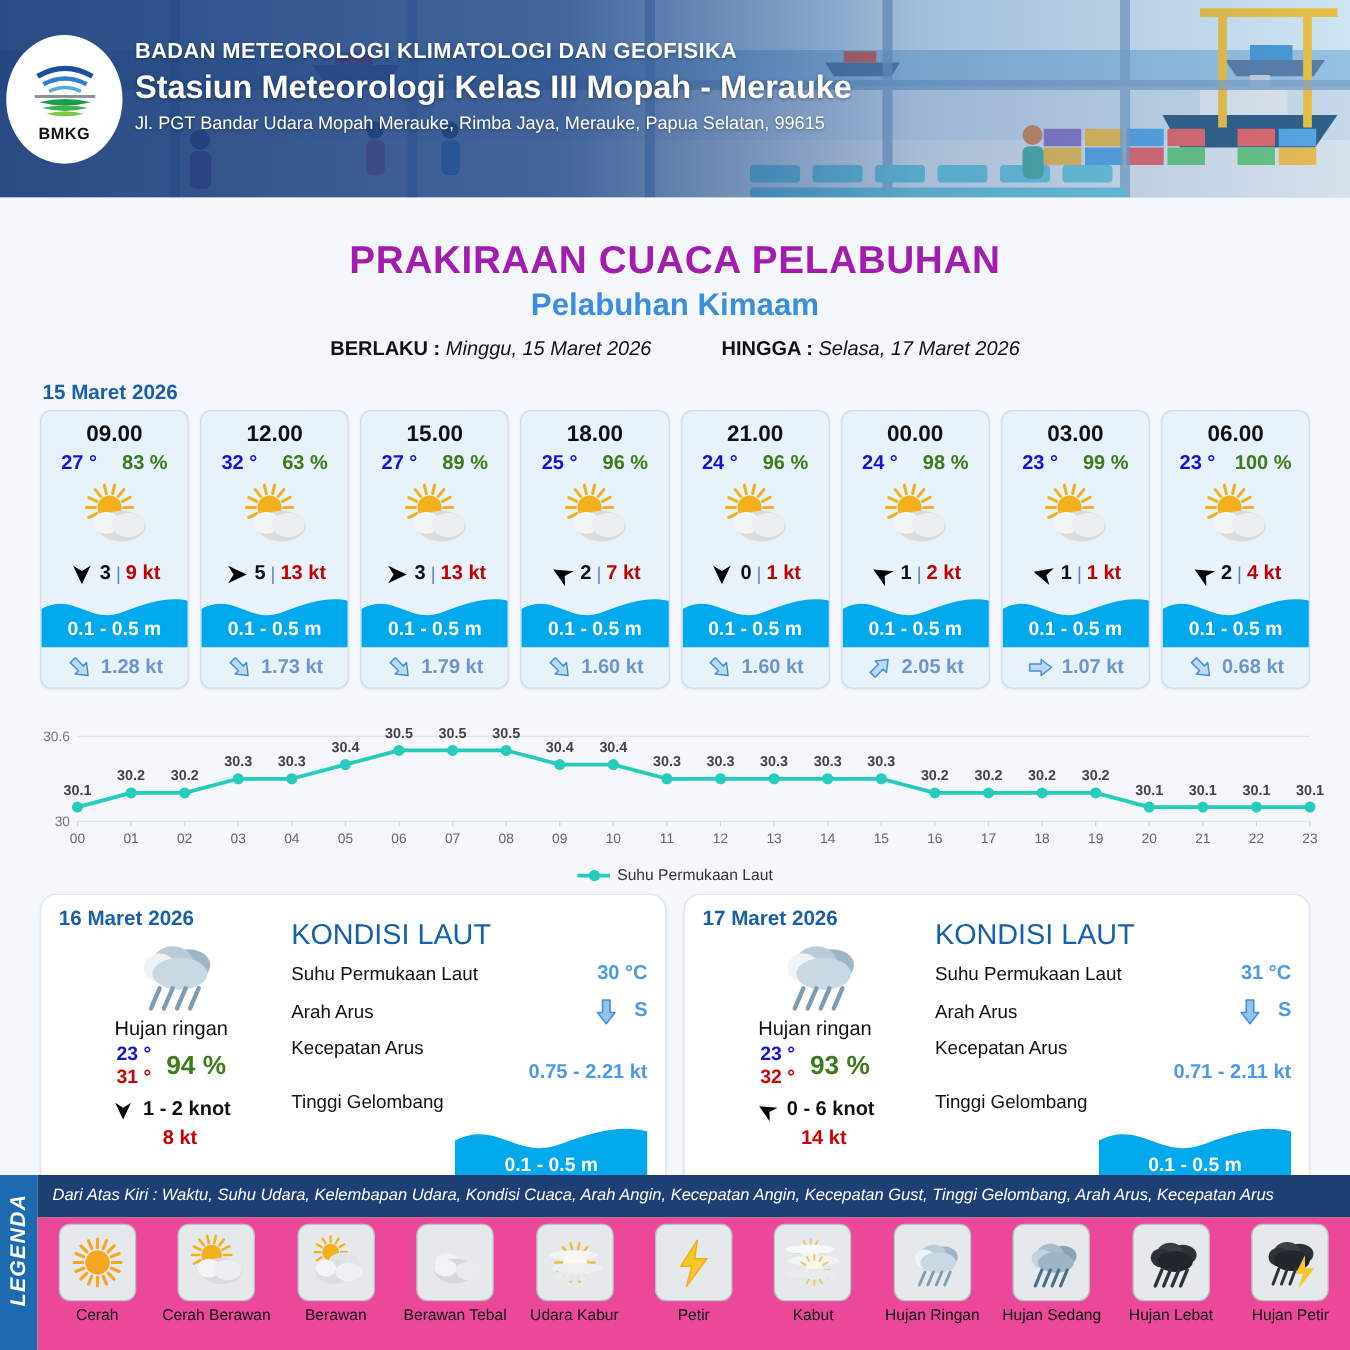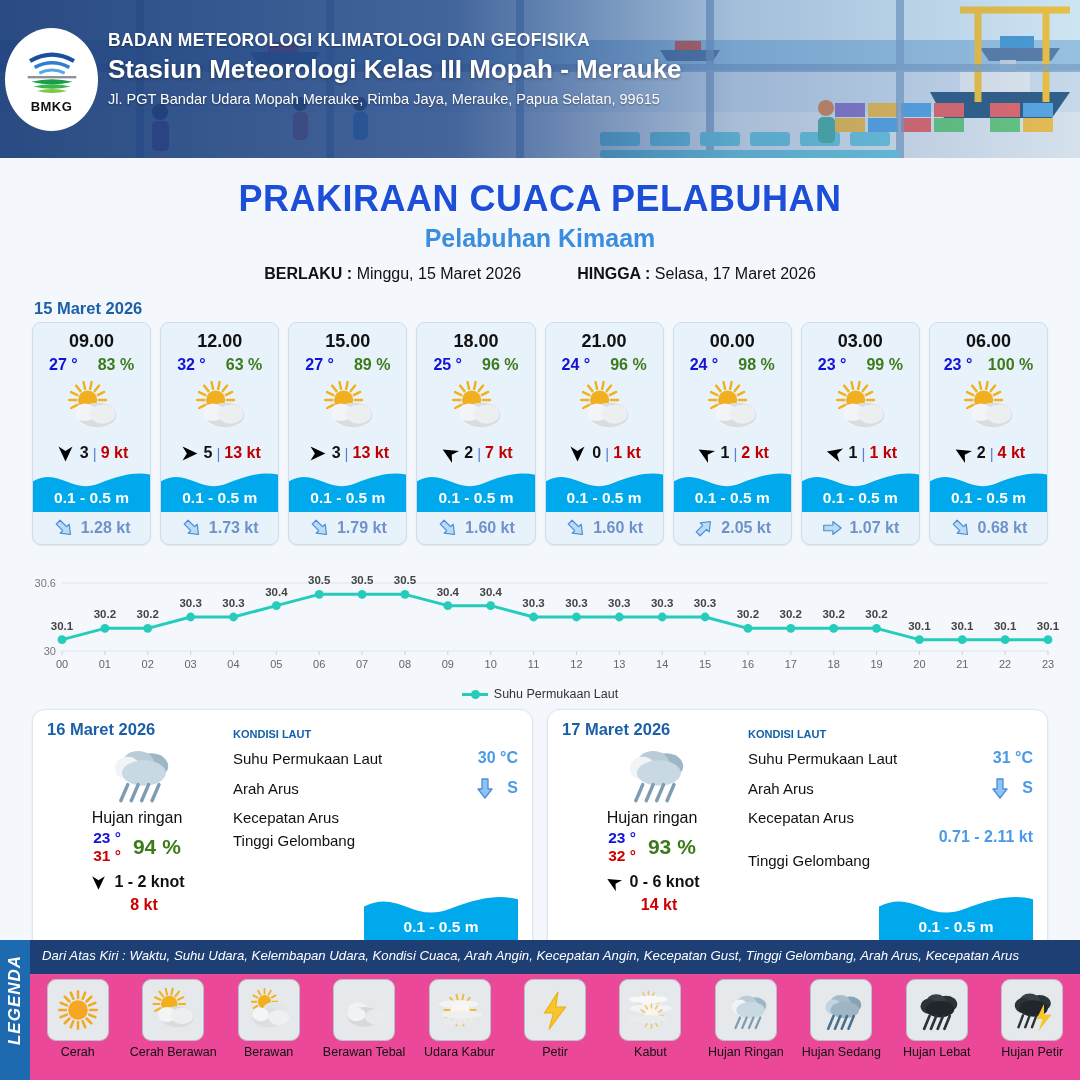--- a/index.html
+++ b/index.html
@@ -32,32 +32,32 @@
   .logo-mark { width:58px; height:52px; }
   .logo-text { font-size:13px; font-weight:bold; color:#111; letter-spacing:.4px; margin-top:1px;}
   .hdr-text { position:absolute; left:108px; top:30px; z-index:5; color:#fff; }
   .hdr-l1 { font-size:17.5px; font-weight:bold; letter-spacing:.3px; text-shadow:0 1px 2px rgba(0,0,0,.35); }
   .hdr-l2 { font-size:26px; font-weight:bold; margin-top:3px; text-shadow:0 1px 3px rgba(0,0,0,.4); }
   .hdr-l3 { font-size:14.5px; margin-top:6px; text-shadow:0 1px 2px rgba(0,0,0,.4); }
   .hdr-l4 { font-size:14.5px; margin-top:3px; text-shadow:0 1px 2px rgba(0,0,0,.4); }
 
   
   .title-main {
-    text-align:center; margin-top:20px;
-    font-size:36px; font-weight:bold; color:#1d4ed8;
+    text-align:center; margin-top:32px;
+    font-size:31px; font-weight:bold; color:#a21caf;
     letter-spacing:.5px; font-stretch:condensed;
     text-shadow:1px 1px 0 rgba(255,255,255,.8);
   }
   .title-sub {
     text-align:center; margin-top:4px;
     font-size:25px; font-weight:bold; color:#3b8ede;
   }
   .validity { display:flex; justify-content:center; gap:56px; margin-top:12px; font-size:16px; color:#111; }
   .validity b { font-weight:bold; }
-  .validity span.v { font-weight:normal; }
+  .validity span.v { font-weight:normal;font-style:italic; }
 
   
   .date-label { margin:16px 0 4px 34px; font-size:16.5px; font-weight:bold; color:#1b5fa8; }
 
   
   .cards { display:flex; gap:9px; padding:0 32px; }
   .card {
     width:120px; background:#e8f2fb;
     border:1px solid #cfdcea; border-radius:9px;
     overflow:hidden; position:relative;
@@ -100,21 +100,21 @@
   .p-cond { text-align:center; font-size:16px; color:#111; }
   .p-temps { display:flex; align-items:center; justify-content:center; gap:12px; margin-top:2px;}
   .p-tcol { display:flex; flex-direction:column; line-height:1.15; }
   .p-tmin { font-size:15.5px; font-weight:bold; color:#1313d8; }
   .p-tmax { font-size:15.5px; font-weight:bold; color:#cc0000; }
   .p-hum  { font-size:21px; font-weight:bold; color:#3c7a1a; }
   .p-wind { display:flex; align-items:center; justify-content:center; gap:6px; margin-top:8px;}
   .p-wtxt { font-size:16px; font-weight:bold; color:#111; }
   .p-gust { text-align:center; font-size:16px; font-weight:bold; color:#cc0000; margin-top:4px; padding-left:14px;}
   .p-right { flex:1; padding-left:6px; position:relative; }
-  .p-title { font-size:11px; font-weight:bold; color:#1560ab; margin:8px 0 6px; }
+  .p-title { font-size:23px; font-weight:normal; color:#1560ab; margin:8px 0 6px; }
   .p-row { display:flex; justify-content:space-between; align-items:center; margin-top:9px; }
   .p-lbl { font-size:15px; color:#111; }
   .p-val { font-size:16px; font-weight:bold; color:#4a9ae8; }
   .p-cur-dir { display:flex; align-items:center; gap:10px; }
   .p-curval { text-align:right; font-size:16px; font-weight:bold; color:#4a9ae8; margin-top:2px;}
   .p-wavebox { position:absolute; right:0; bottom:2px; width:154px; height:56px; }
   .p-wavebox .wt { position:absolute; left:0; right:0; bottom:8px; text-align:center; font-size:15.5px; font-weight:bold; color:#fff;}
 
   
   .legenda { position:absolute; left:0; bottom:0; width:1080px; height:140px; }
@@ -818,20 +818,21 @@
         <span class="p-lbl">Arah Arus</span>
         <span class="p-cur-dir">
           <svg width="24" height="24" viewBox="0 0 24 24" style="transform:rotate(180deg)">
     <path d="M12 2 L19 11 H15 V21 H9 V11 H5 Z" fill="#8fc4f2" stroke="#4a8fd6" stroke-width="1.3" stroke-linejoin="round"></path>
             </svg>
           <span class="p-val">S</span>
         </span>
       </div>
       <div>
         <div class="p-lbl" style="margin-top:9px">Kecepatan Arus</div>
+        <div class="p-curval">0.75 - 2.21 kt</div>
       </div>
       <div class="p-lbl" style="margin-top:6px">Tinggi Gelombang</div>
       <div class="p-wavebox">
         <svg width="154" height="56" viewBox="0 0 154 56">
     <path d="M0 18.48 C 33.88 1.12, 49.28 34.72, 84.7 21.28 C 117.04 8.96, 135.52 6.72, 154 11.200000000000001 L 154 56 L 0 56 Z" fill="#00a8ec"></path>
   </svg>
         <div class="wt">0.1 - 0.5 m</div>
       </div>
     </div>
     </div>

